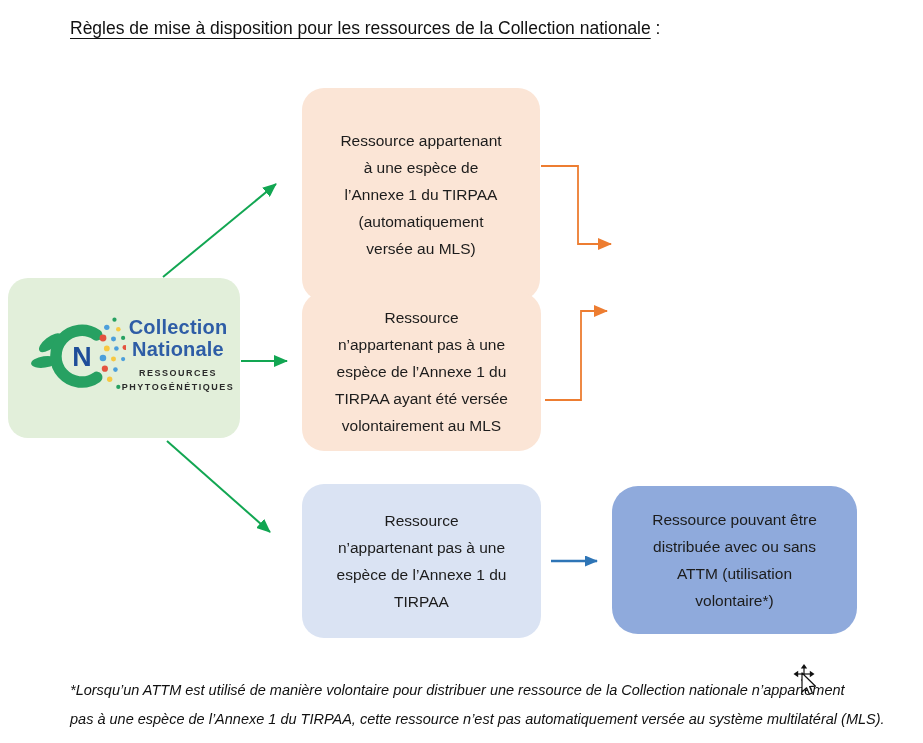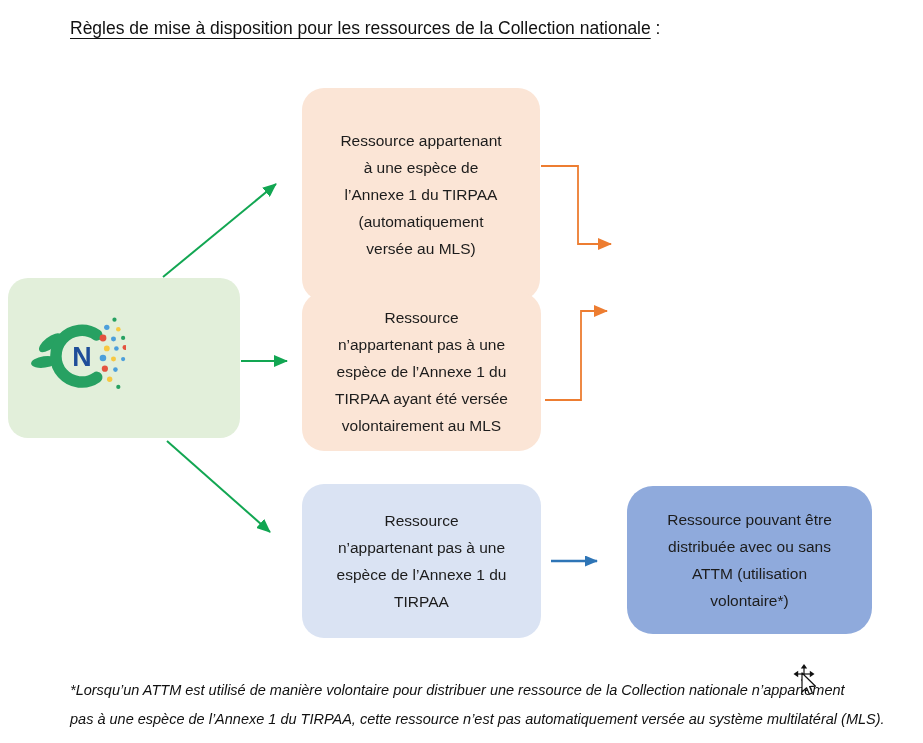--- a/index.html
+++ b/index.html
@@ -12,21 +12,21 @@
 
   .flow-box { position:absolute; display:flex; align-items:center; justify-content:center; text-align:center;
               font-size:15.5px; line-height:27px; color:#1c1c1c; padding:10px 14px; }
   .multiline { white-space:pre-line; }
 
   .box-logo      { left:8px;   top:278px; width:232px; height:160px; background:#E2EFDA; border-radius:20px; }
   .box-peach-1   { left:302px; top:88px;  width:238px; height:213px; background:#FBE5D6; border-radius:22px; }
   .box-peach-2   { left:302px; top:292px; width:239px; height:159px; background:#FBE5D6; border-radius:22px; }
   .box-orange    { left:625px; top:187px; width:238px; height:174px; background:#ED7D31; border-radius:26px; }
   .box-lightblue { left:302px; top:484px; width:239px; height:154px; background:#DAE3F3; border-radius:22px; }
-  .box-blue      { left:627px; top:486px; width:245px; height:148px; background:#8FAADC; border-radius:26px;text-align:center; }
+  .box-blue      { left:612px; top:486px; width:245px; height:148px; background:#8FAADC; border-radius:26px;text-align:center; }
 
   .logo-mark { position:absolute; left:22px; top:26px; width:96px; height:112px; }
   .logo-text { position:absolute; left:108px; top:38px; width:124px; }
   .logo-brand { font-size:20px; font-weight:700; color:#2E5DA6; line-height:22px; letter-spacing:0.2px; white-space:pre-line; }
   .logo-sub { margin-top:6px; font-size:9px; font-weight:700; color:#2b2b2b; letter-spacing:1.5px; line-height:14px; white-space:pre-line; }
 
   .arrows, .cursor { position:absolute; pointer-events:none; }
   .arrows { left:0; top:0; }
   .cursor { left:789px; top:664px; }
 
@@ -85,20 +85,24 @@
         <circle cx="76" cy="56" r="3.4" fill="#4C9FDB"></circle>
         <circle cx="87" cy="57" r="2.6" fill="#F7C842"></circle>
         <circle cx="97" cy="57" r="2.2" fill="#4C9FDB"></circle>
         <circle cx="78" cy="67" r="3.2" fill="#E4533F"></circle>
         <circle cx="89" cy="68" r="2.4" fill="#4C9FDB"></circle>
         <circle cx="83" cy="78" r="2.8" fill="#F7C842"></circle>
         <circle cx="92" cy="86" r="2.2" fill="#27A162"></circle>
       </g>
     </svg>
     <div class="logo-text">
+      <div class="logo-brand multiline">Collection
+Nationale</div>
+      <div class="logo-sub multiline">RESSOURCES
+PHYTOGÉNÉTIQUES</div>
     </div>
   </div>
 
   <div class="flow-box box-peach-1 multiline">Ressource appartenant
 à une espèce de
 l’Annexe 1 du TIRPAA
 (automatiquement
 versée au MLS)</div>
   <div class="flow-box box-peach-2 multiline">Ressource
 n’appartenant pas à une

